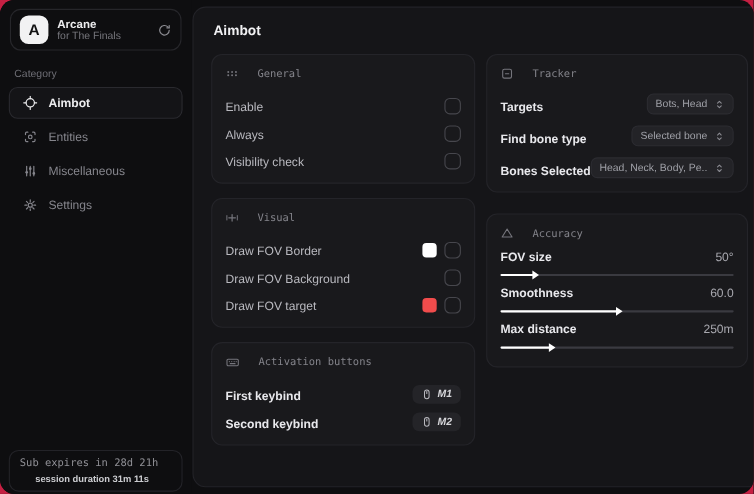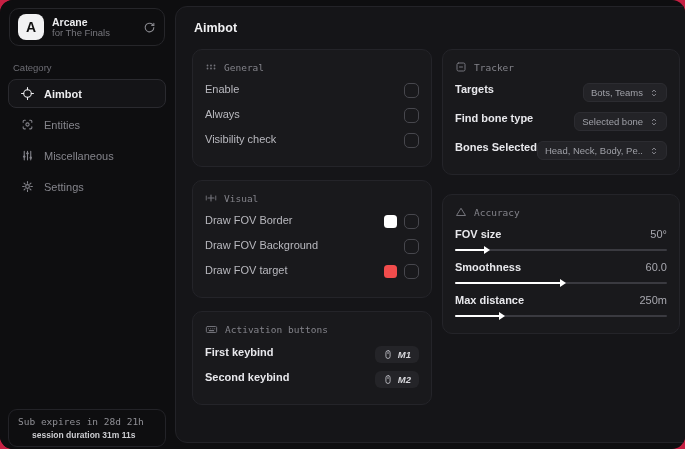--- a/index.html
+++ b/index.html
@@ -59,27 +59,27 @@
 
   .columns { display:flex; gap:10px; align-items:flex-start; }
   .col-left { width:240px; display:flex; flex-direction:column; gap:13px; }
   .col-right { width:238px; display:flex; flex-direction:column; gap:19px; }
 
   .card {
     background:#19191c; border:1px solid #242429; border-radius:10px;
     padding:11px 12px 12px 12px; width:100%;
   }
   .card-header {
-    display:flex; align-items:center; gap:7px;
+    display:flex; align-items:center; gap:17px;
     font-family:"DejaVu Sans Mono", monospace; font-size:9.5px; color:#83838a;
     margin-bottom:10px;
   }
   .card-header .ic { display:flex; color:#75757c; }
 
-  .row { display:flex; align-items:flex-start; justify-content:space-between; min-height:21px; }
+  .row { display:flex; align-items:flex-end; justify-content:space-between; min-height:21px; }
   .col-left .card .row + .row { margin-top:4px; }
   .row-label { font-size:11px; color:#b9b9bf; }
   .row-label.strong { color:#e8e8ec; font-weight:bold; font-size:11px; }
   .row-right { display:flex; align-items:center; gap:7px; }
 
   .checkbox {
     width:15px; height:15px; border:1.5px solid #47474d; border-radius:5px;
     background:transparent; cursor:pointer; flex-shrink:0;
   }
   .swatch { width:13px; height:13px; border-radius:3.5px; cursor:pointer; flex-shrink:0; }
@@ -299,21 +299,21 @@
               <svg width="12" height="12" viewBox="0 0 24 24" fill="none" stroke="currentColor" stroke-width="2" stroke-linecap="round">
                 <rect x="4" y="4" width="16" height="16" rx="3"></rect>
                   <path d="M9 12h6"></path>
               </svg>
             </span>
             <span>Tracker</span>
           </div>
           <div class="row">
             <span class="row-label strong">Targets</span>
             <span class="select-chip">
-              <span>Bots, Teams</span>
+              <span>Bots, Head</span>
               <span class="ic">
                 <svg width="10" height="10" viewBox="0 0 24 24" fill="none" stroke="currentColor" stroke-width="2.4" stroke-linecap="round" stroke-linejoin="round">
                   <path d="M8 9l4-4 4 4M8 15l4 4 4-4"></path>
                 </svg>
               </span>
             </span>
           </div>
           <div class="row">
             <span class="row-label strong">Find bone type</span>
             <span class="select-chip">

